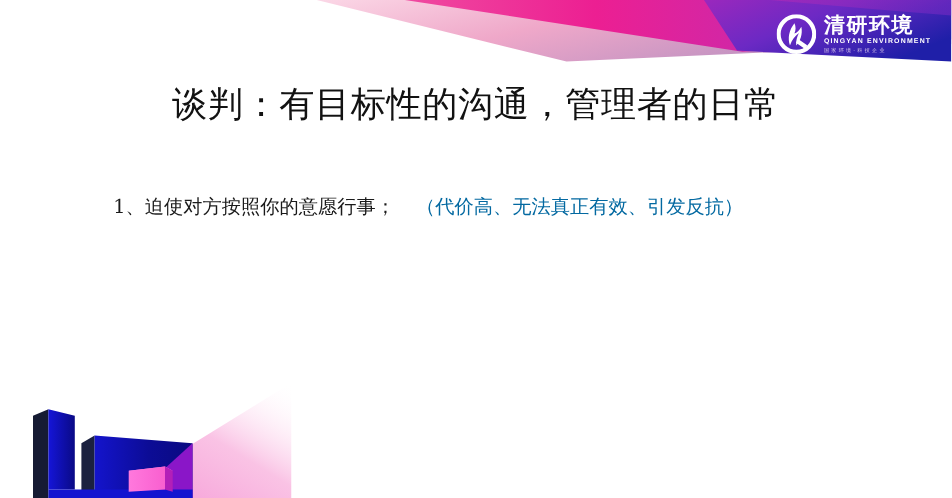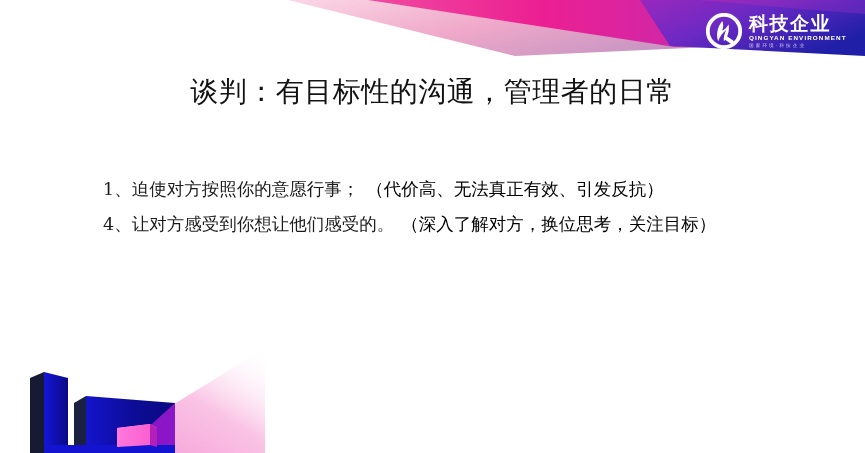--- a/index.html
+++ b/index.html
@@ -80,21 +80,21 @@
     margin-top: 2px;
   }
 
   
   .title {
     position: absolute;
     top: 73px;
     left: 0;
     width: 865px;
     text-align: center;
-    font-size: 28px;
+    font-size: 32px;
     color: #121212;
     font-family: "DejaVu Sans", "Liberation Sans", sans-serif;
     letter-spacing: 0.5px;
     white-space: nowrap;
   }
 
   
   .body-list {
     position: absolute;
     top: 172px;
@@ -102,22 +102,22 @@
     width: 740px;
   }
   .body-line {
     font-size: 17.5px;
     line-height: 35px;
     color: #1a1a1a;
     white-space: nowrap;
     font-family: "DejaVu Serif", "Liberation Serif", serif;
   }
   .body-line .note {
-    color: #000000;
-    margin-left: 7px;
+    color: #0369a1;
+    margin-left: 19px;
   }
 
   
   .deco {
     position: absolute;
     left: 0;
     bottom: 0;
     width: 265px;
     height: 105px;
     pointer-events: none;
@@ -164,39 +164,36 @@
     </svg>
   </div>
 
   <div class="logo">
     <svg class="logo-mark" viewBox="0 0 40 40" xmlns="http://www.w3.org/2000/svg">
       <circle cx="20" cy="20" r="18" fill="none" stroke="#ffffff" stroke-width="4.2"></circle>
       <path d="M18 9 C12.5 16 11 24 13.5 31.5 C15.5 26 18.5 22 22.5 19 C20.5 23 19.5 27 19.8 31.5 C24 27 26.5 20 25 12.5 C23 16.5 20.5 18.5 18 19.5 C19.5 16 19.6 12.5 18 9 Z" fill="#ffffff"></path>
       <rect x="22" y="25" width="11" height="4.4" rx="0.6" fill="#ffffff" transform="rotate(35 22 25)"></rect>
     </svg>
     <div class="logo-text">
-      <div class="logo-cn">科技企业</div>
+      <div class="logo-cn">清研环境</div>
       <div class="logo-en">QINGYAN ENVIRONMENT</div>
       <div class="logo-sub">国家环境·科技企业</div>
     </div>
   </div>
 
   <div class="title">谈判：有目标性的沟通，管理者的日常</div>
 
   <div class="body-list">
 
     <div class="body-line">
       <span>1、</span><span>迫使对方按照你的意愿行事；</span><span class="note">（代价高、无法真正有效、引发反抗）</span>
     </div>
 
 
 
-    <div class="body-line">
-      <span>4、</span><span>让对方感受到你想让他们感受的。</span><span class="note">（深入了解对方，换位思考，关注目标）</span>
-    </div>
 
   </div>
 
   <div class="deco">
     <svg viewBox="0 0 265 105" preserveAspectRatio="none" xmlns="http://www.w3.org/2000/svg">
       <defs>
         <linearGradient id="dBlue1" x1="0" y1="0" x2="1" y2="0">
           <stop offset="0" stop-color="#1515d8"></stop>
           <stop offset="1" stop-color="#0a0a86"></stop>
         </linearGradient>

